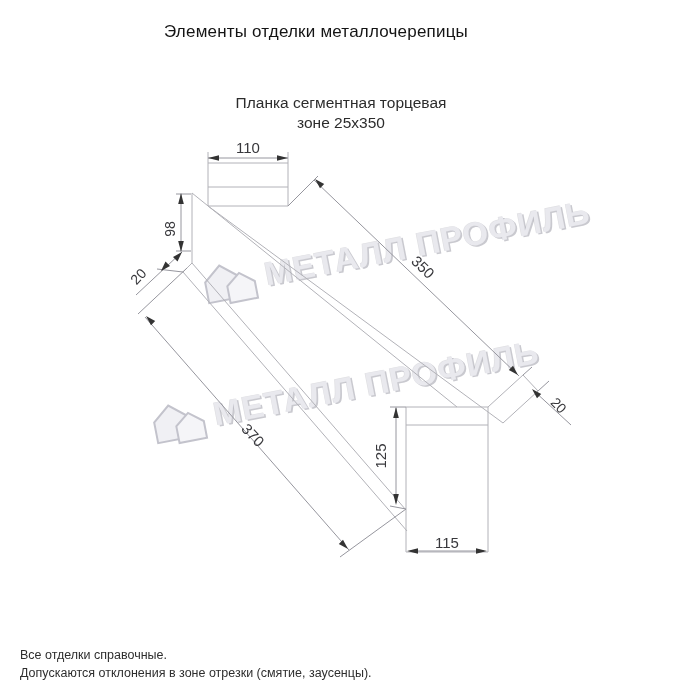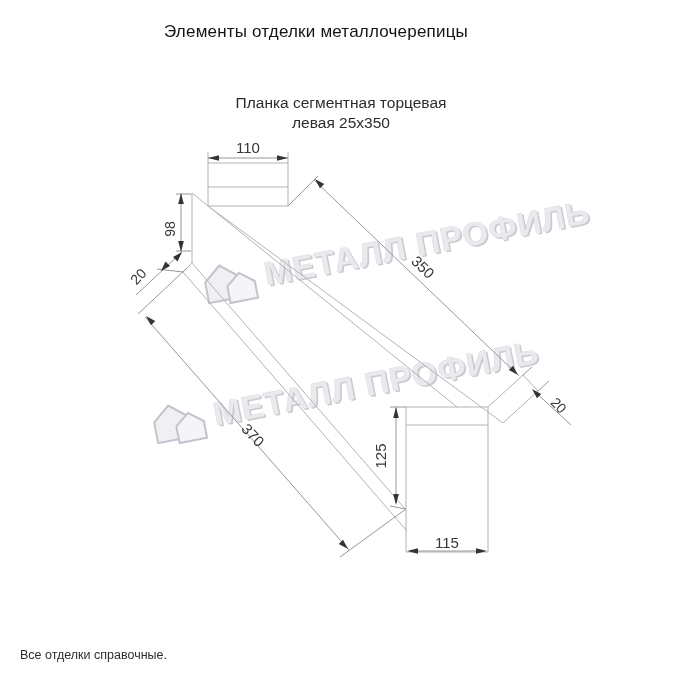--- a/index.html
+++ b/index.html
@@ -116,15 +116,16 @@
       <text x="422" y="272" transform="rotate(44 422 268)">350</text>
       <text x="252" y="440" transform="rotate(47 252 436)">370</text>
       <text x="382" y="460" transform="rotate(-90 382 456)">125</text>
       <text x="447" y="548">115</text>
       <text x="558" y="410" transform="rotate(46 558 406)" font-size="14">20</text>
     </g>
   </svg>
 
   <div class="title">Элементы отделки металлочерепицы</div>
   <div class="subtitle sub1">Планка сегментная торцевая</div>
-  <div class="subtitle sub2">левая 25х350</div>
+  <div class="subtitle sub2">зоне 25х350</div>
   <div class="footer f1">Все отделки справочные.</div>
+  <div class="footer f2">Допускаются отклонения в зоне отрезки (смятие, заусенцы).</div>
 </div>
 
 </body></html>

